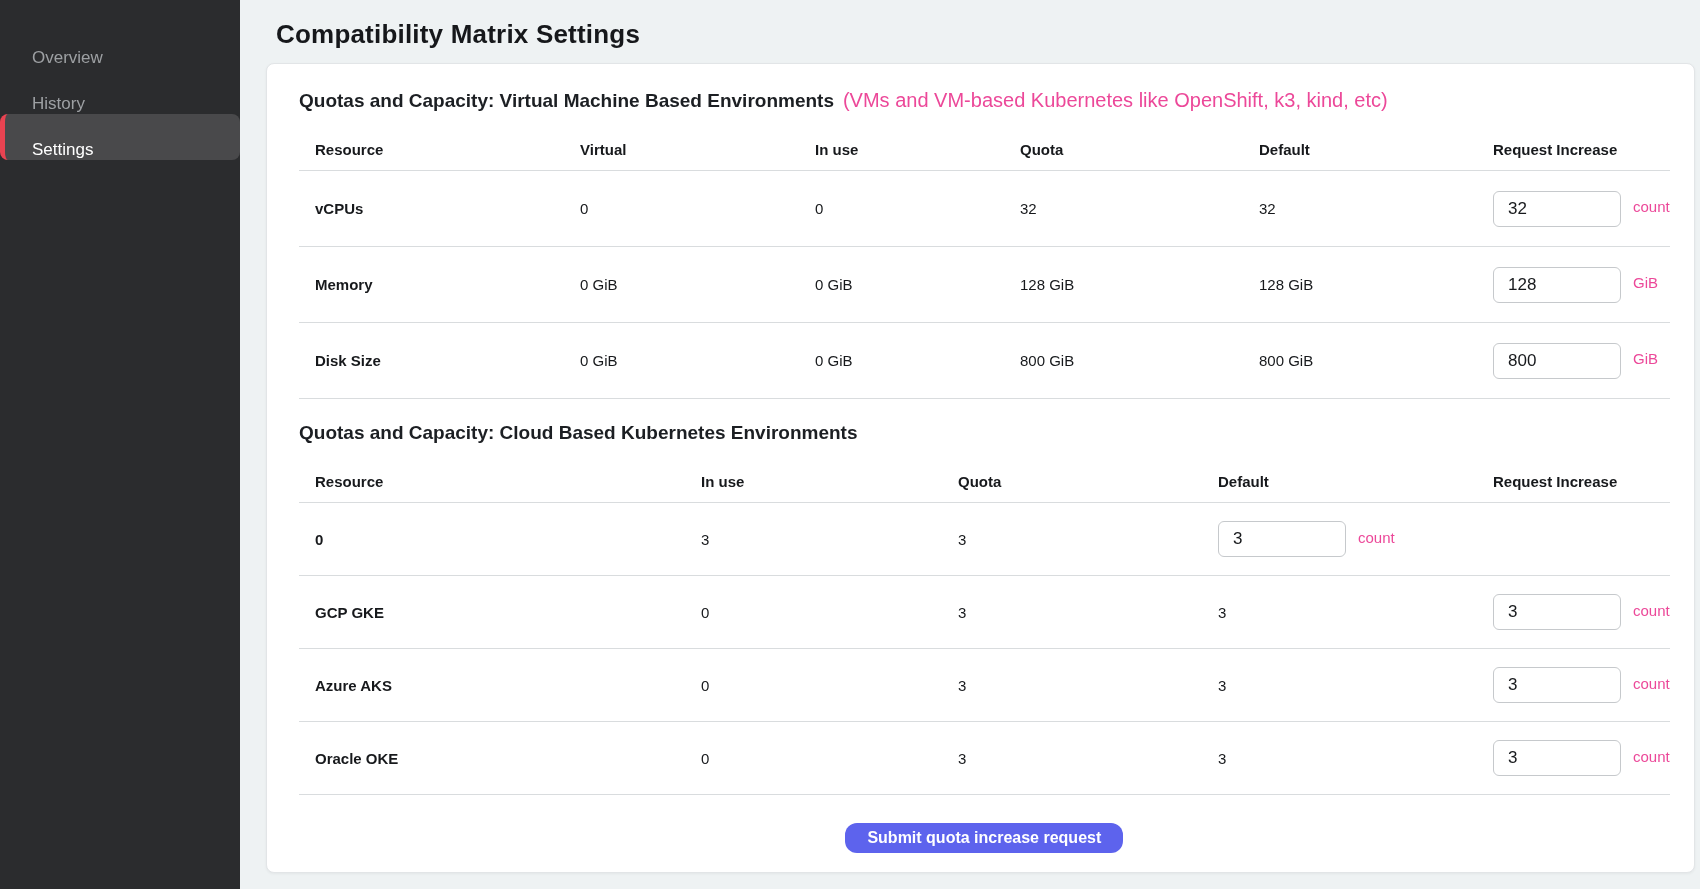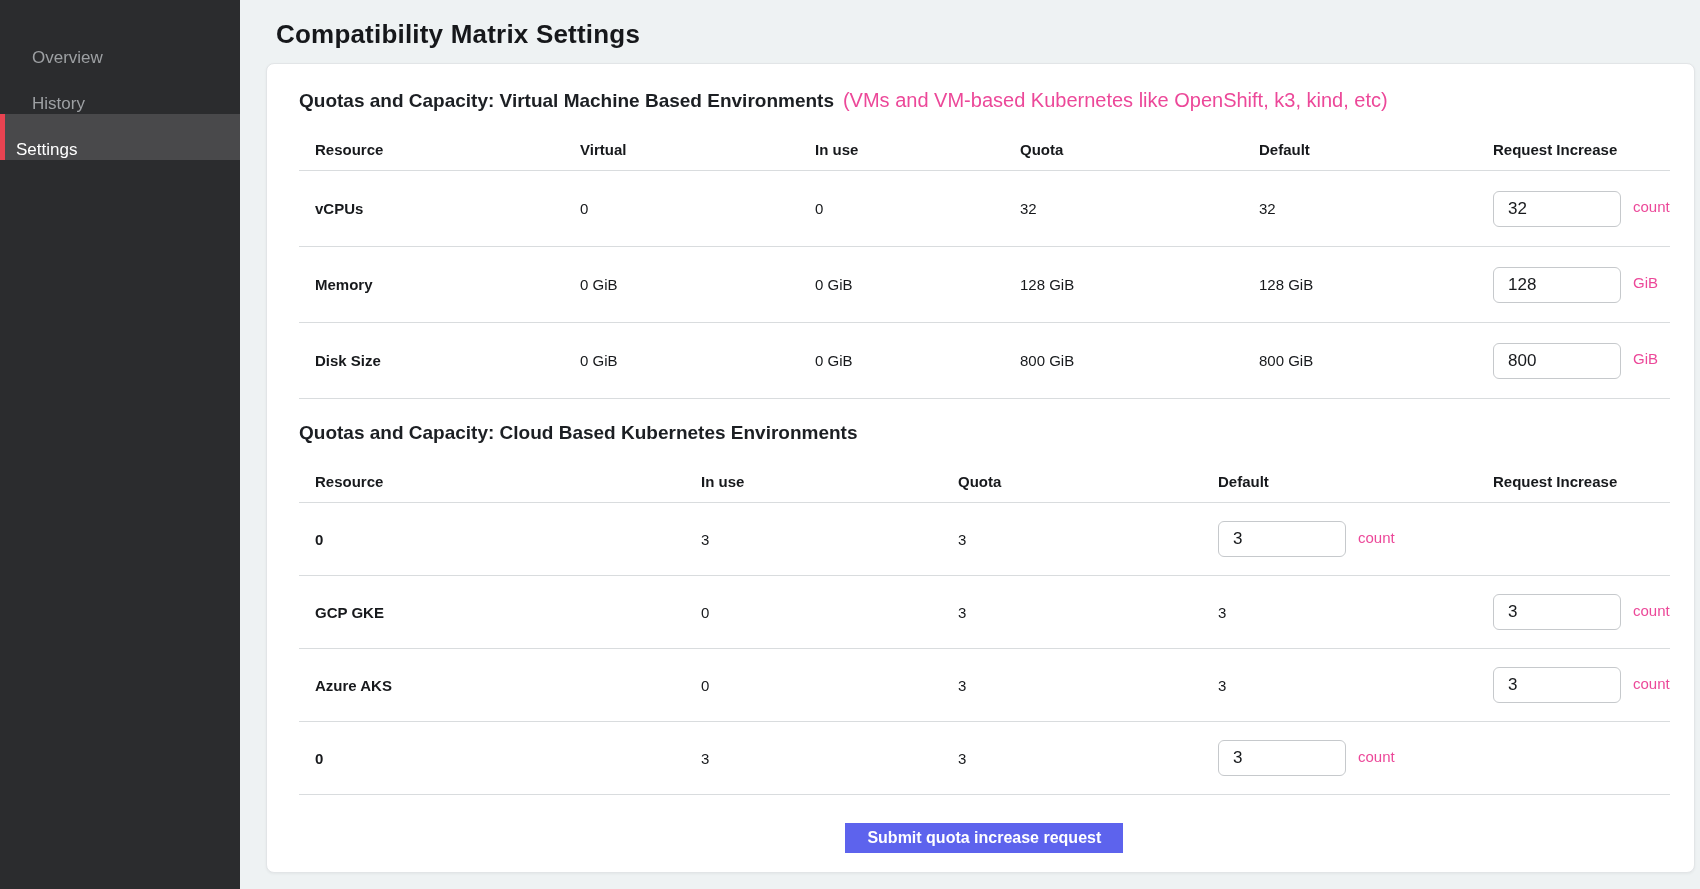--- a/index.html
+++ b/index.html
@@ -24,21 +24,22 @@
     display: flex; align-items: flex-end;
     padding-left: 32px;
     font-size: 17px;
     color: #9da0a3;
     cursor: pointer;
   }
   .side-item.active {
     background: #49494b;
     color: #ffffff;
     border-left: 5px solid #e94351;
-    padding-left: 11px;
+    padding-left: 27px;
+    border-radius: 8px;
   }
 
   
   .main { flex: 1; padding: 0 17px 0 26px; }
   .page-title {
     font-size: 26px; font-weight: 700; line-height: 30px;
     margin: 19px 0 14px 10px;
     letter-spacing: 0.2px;
     color: #16181b;
   }
@@ -95,21 +96,21 @@
     transform: translateY(-2px);
     white-space: nowrap;
   }
 
   
   .button-row { margin-top: 28px; display: flex; justify-content: center; }
   .submit-btn {
     background: #5d63ed;
     color: #ffffff;
     border: none;
-    border-radius: 0;
+    border-radius: 12px;
     height: 30px;
     padding: 0 22px;
     font-family: "Liberation Sans", sans-serif;
     font-size: 16px; font-weight: 700;
     cursor: pointer;
   }
 </style>
 </head>
 <body>
 
@@ -209,20 +210,21 @@
               <div class="cell">Azure AKS</div>
               <div class="cell">0</div>
               <div class="cell">3</div>
               <div class="cell">3</div>
               <div class="cell req-cell">
                 <input class="req-input" type="text" value="3" style="">
                 <span class="unit">count</span>
               </div>
             </div>
             <div class="trow grid cols-5">
+              <div class="cell">Oracle OKE</div>
               <div class="cell">0</div>
               <div class="cell">3</div>
               <div class="cell">3</div>
               <div class="cell req-cell">
                 <input class="req-input" type="text" value="3" style="">
                 <span class="unit">count</span>
               </div>
             </div>
           </section>
         </div>

